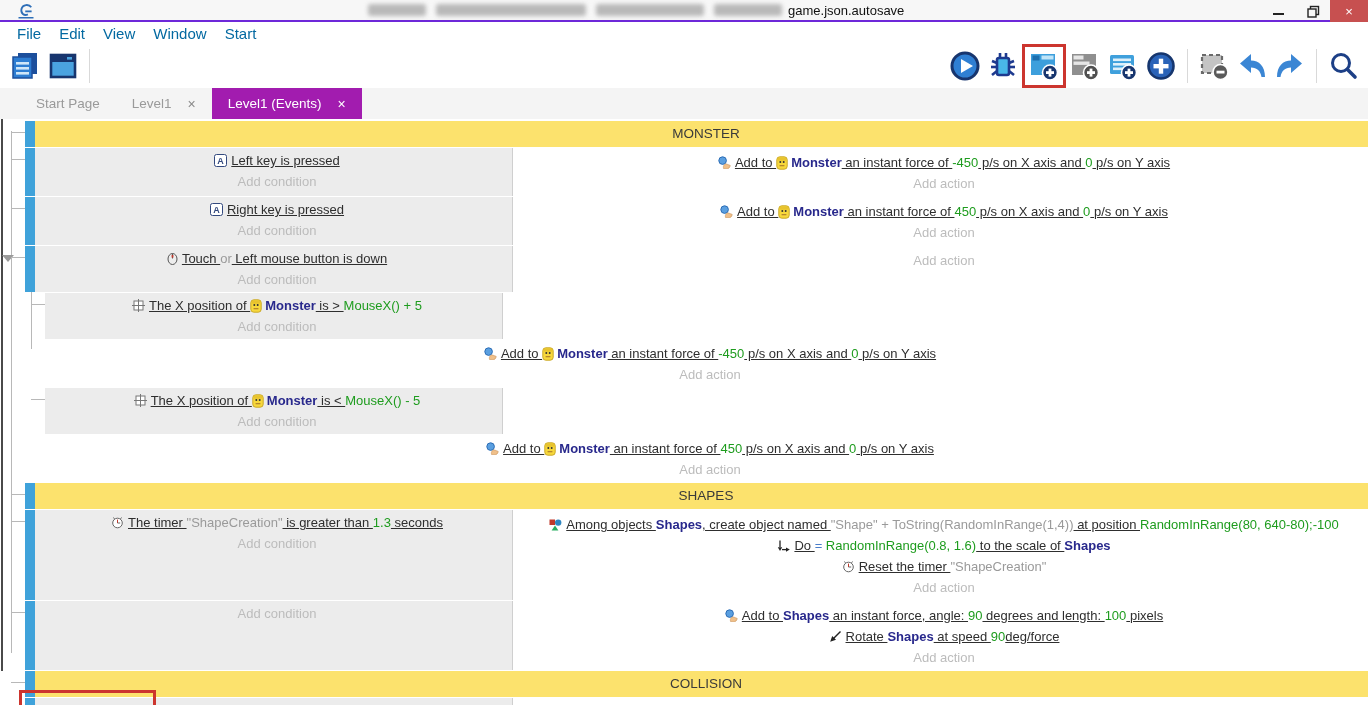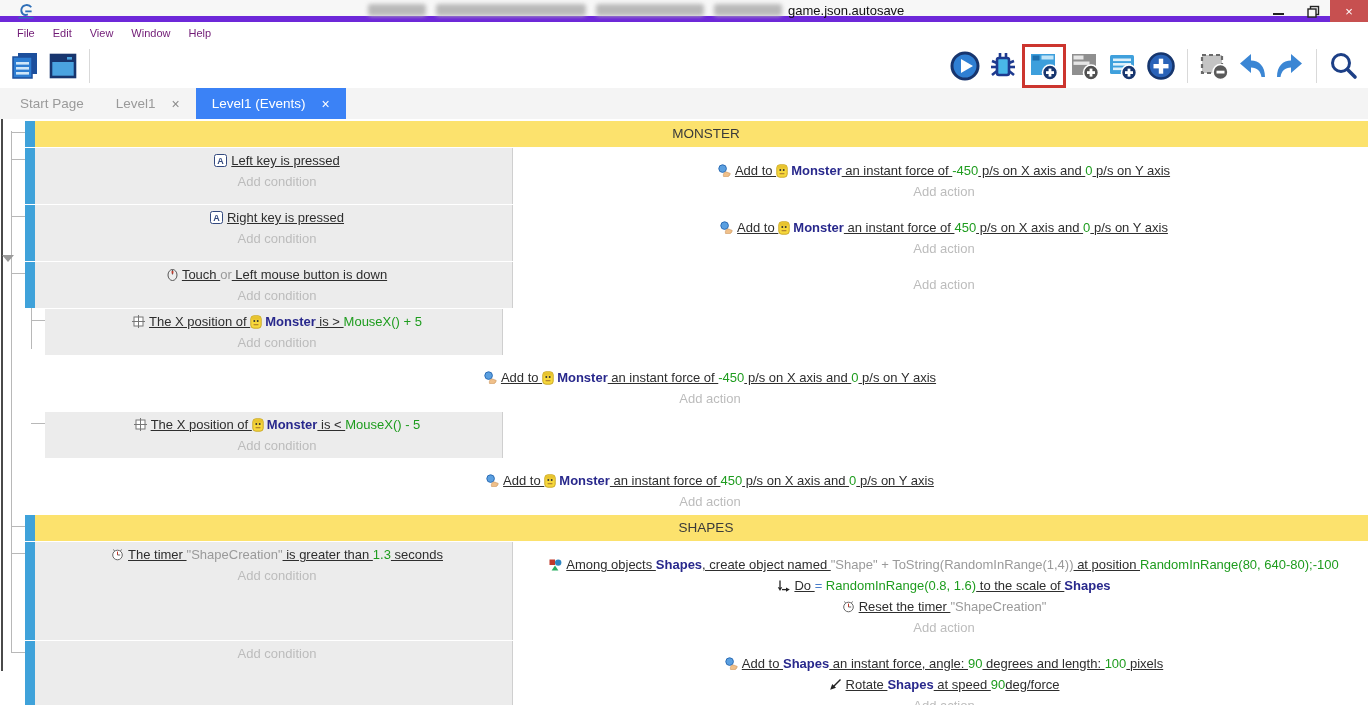--- a/index.html
+++ b/index.html
@@ -1,66 +1,66 @@
 <!DOCTYPE html>
 <html><head>
 <meta charset="utf-8">
 <style>
   * { margin:0; padding:0; box-sizing:border-box; }
   html,body { width:1368px; height:705px; overflow:hidden; background:#fff;
     font-family:"Liberation Sans", sans-serif; }
   .app { position:relative; width:1368px; height:705px; background:#fff; border-bottom:1px solid #cfcfcf; }
 
   
-  .titlebar { position:relative; height:22px; background:#f7f7f7; border-bottom:6px solid #6d28d9; }
+  .titlebar { position:relative; height:22px; background:#f7f7f7; border-bottom:2px solid #6d28d9; }
   .logo { position:absolute; left:16px; top:2px; width:20px; height:18px; }
   .blurwrap { position:absolute; left:368px; top:4px; display:flex; gap:10px; filter:blur(2px); }
   .blurwrap i { display:block; height:12px; background:#b9b9b9; border-radius:3px; }
   .title-text { position:absolute; left:788px; top:3px; font-size:13px; color:#111; }
   .wc { position:absolute; right:0; top:0; height:22px; display:flex; align-items:stretch; }
   .wc .btn { width:34px; display:flex; align-items:center; justify-content:center; color:#222; }
   .wc .close { background:#c75050; color:#fff; width:38px; font-size:13px; }
 
   
   .menubar { height:22px; background:#fff; display:flex; align-items:center; padding-left:8px; }
-  .menubar span { font-size:11px; color:#701a75; padding:2px 9px; }
+  .menubar span { font-size:15px; color:#0369a1; padding:2px 9px; }
 
   
   .toolbar { height:44px; background:#fff; display:flex; align-items:center; padding:0 6px; }
   .tbtn { width:38px; height:38px; display:flex; align-items:center; justify-content:center; }
   .tbtn svg { width:32px; height:32px; }
   .tbtn.annotated { border:3px solid #cc352e; width:44px; height:44px; }
   .tsep { width:1px; height:34px; background:#d9d9d9; margin:0 7px; }
   .tspacer { flex:1; }
 
   
-  .tabstrip { height:31px; background:#f4f4f4; display:flex; align-items:stretch; padding-left:4px; }
+  .tabstrip { height:31px; background:#f4f4f4; display:flex; align-items:stretch; padding-left:20px; }
   .tab { display:flex; align-items:center; padding:0 16px; font-size:13.5px; color:#9a9a9a; }
   .tab .x { margin-left:16px; font-size:14px; color:#8a8a8a; }
-  .tab.active { background:#3b82f6; color:#fff; }
+  .tab.active { background:#a21caf; color:#fff; }
   .tab.active .x { color:#fff; }
 
   
   .sheet { position:relative; width:1368px; height:586px; background:#fff; padding-top:2px;text-align:center; }
   .ledge { position:absolute; left:1px; top:0; width:2px; height:552px; background:#4a4a4a; }
   .vline  { position:absolute; left:11px; top:12px; width:1px; height:522px; background:#b8b8b8; }
   .vline2 { position:absolute; left:31px; top:150px; width:1px; height:80px; background:#b8b8b8; }
   .expander { position:absolute; left:2px; top:136px; width:0; height:0;
     border-left:6px solid transparent; border-right:6px solid transparent; border-top:7px solid #9a9a9a; }
 
   .row { display:flex; margin-left:25px; margin-bottom:1px; position:relative; }
   .row::before { content:""; position:absolute; left:-14px; top:11px; width:14px; height:1px; background:#b8b8b8; }
   .row.sub { margin-left:45px;flex-direction:column; }
   .bar { width:10px; background:#3fa2da; flex:none; }
   .ghdr { flex:1; background:#fce26d; height:26px; line-height:26px; padding-left:9px;
     font-size:13.5px; color:#3a3a3a; }
   .cond { width:478px; flex:none; background:#ececec; border-right:1px solid #cfcfcf;
     padding:2px 0 2px 7px; }
   .row.sub .cond { width:458px; }
-  .act { flex:1; background:#fff; padding:12px 0 2px 7px; }
+  .act { flex:1; background:#fff; padding:4px 0 2px 7px; }
   .line { height:21px; line-height:21px; font-size:13px; color:#2e2e2e; white-space:nowrap; overflow:hidden; }
   .add { height:21px; line-height:21px; font-size:13px; color:#bcbcbc; }
   .add.dark { color:#3a3a3a; }
   .tp { color:#2e2e2e;text-decoration:underline; } .tobj { color:#28288c; font-weight:bold; }
   .tg { color:#1e9c1e; } .tgy { color:#9a9a9a; } .tb { color:#4a7dc9; }
   .icn { display:inline-block; vertical-align:-2px; margin-right:4px; }
   .thumb { display:inline-block; vertical-align:-3px; margin-right:3px; }
   .anno { position:absolute; left:-16px; top:-8px; width:137px; height:41px;
     border:3px solid #cc352e; pointer-events:none; z-index:5; }
 </style>
@@ -98,21 +98,21 @@
         </span>
       <span class="btn close">×</span>
     </div>
   </div>
 
   <div class="menubar">
     <span>File</span>
     <span>Edit</span>
     <span>View</span>
     <span>Window</span>
-    <span>Help</span>
+    <span>Start</span>
   </div>
 
   <div class="toolbar" id="toolbar">
     <span class="tbtn">
       <svg viewBox="0 0 32 32">
           <rect x="9" y="3" width="19" height="21" fill="#1c4f9c"></rect>
           <rect x="4" y="7" width="19" height="21" fill="#2d7dd2" stroke="#1c4f9c" stroke-width="1.5"></rect>
           <rect x="7" y="12" width="13" height="2.6" fill="#cfe6f8"></rect>
           <rect x="7" y="17" width="13" height="2.6" fill="#cfe6f8"></rect>
           <rect x="7" y="22" width="13" height="2.6" fill="#cfe6f8"></rect>

